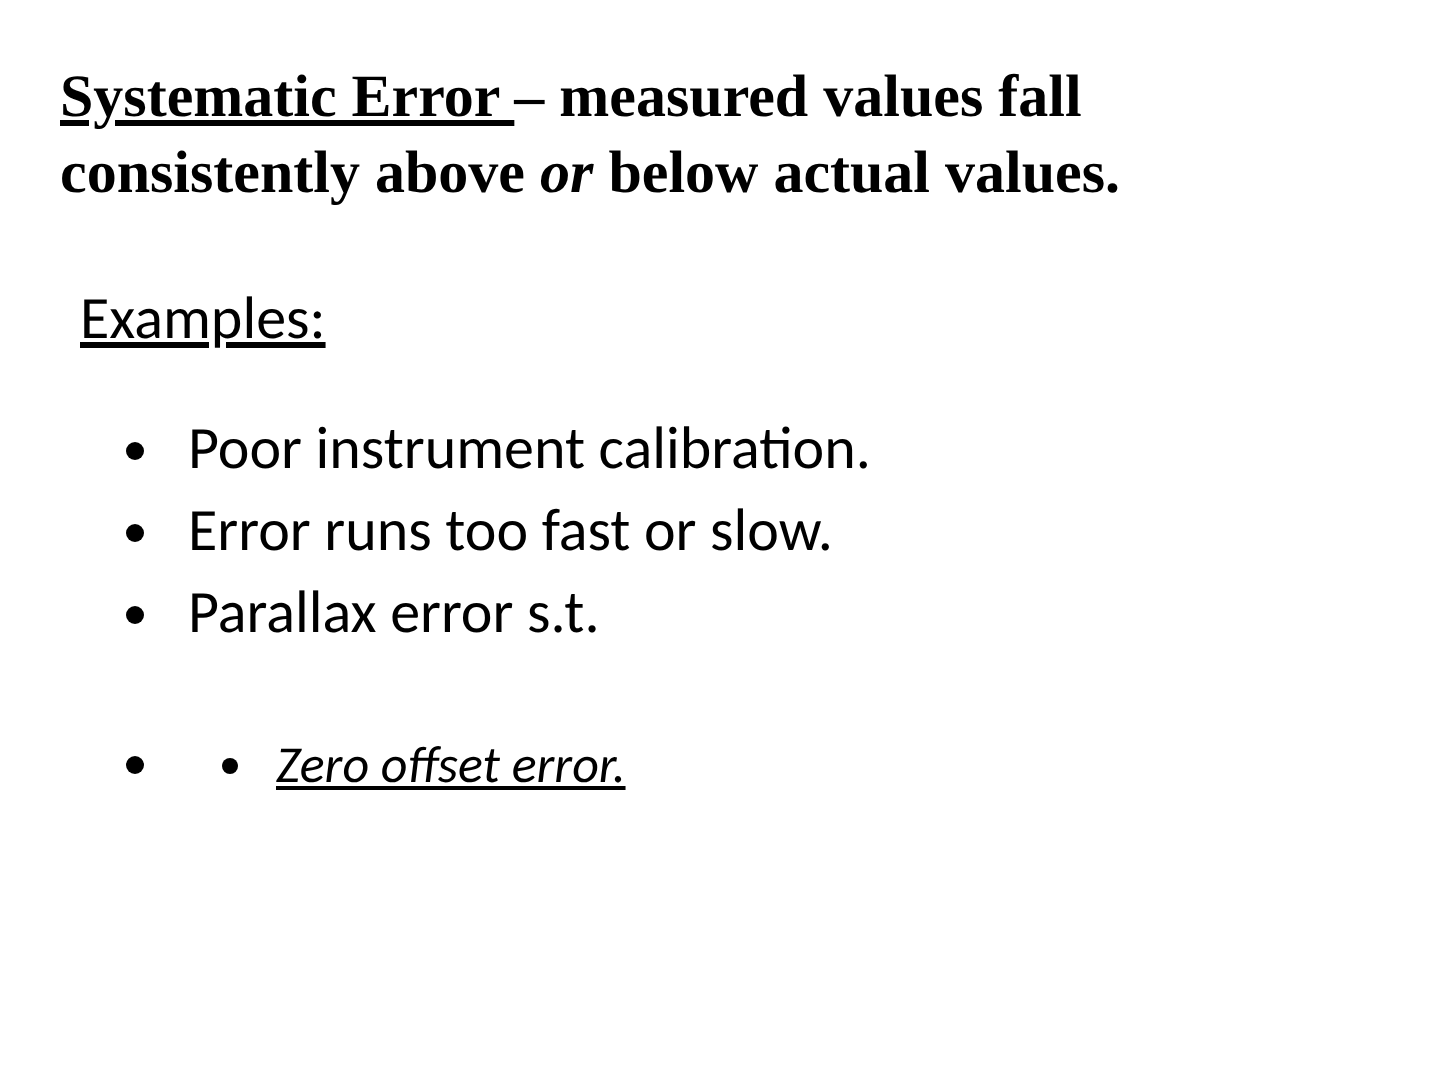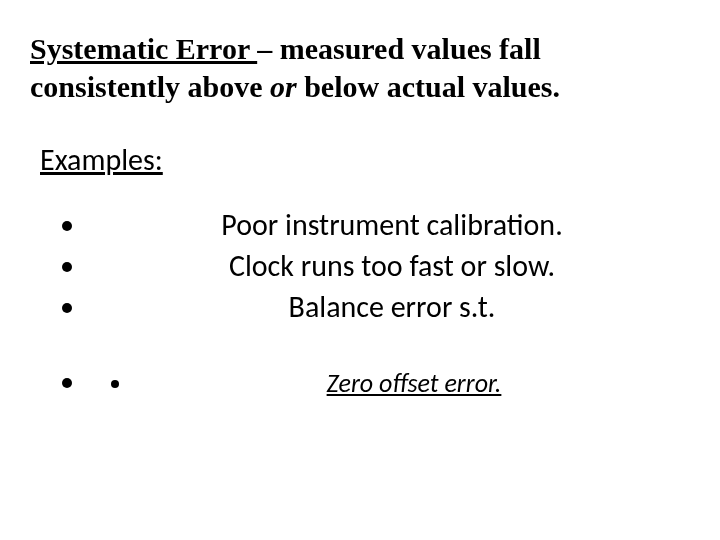--- a/index.html
+++ b/index.html
@@ -40,21 +40,20 @@
     font-family: Calibri, Arial, sans-serif;
     font-size: 30px;
     line-height: 1.3;
     list-style: disc;
     margin: 0;
     padding-left: 58px;
   }
   ul.level1 > li {
     margin: 2px 0;
     padding-left: 6px;
-    text-align: center;
   }
   ul.level2 {
     font-family: Calibri, Arial, sans-serif;
     font-size: 26px;
     list-style: disc;
     margin: 6px 0 0 0;
     padding-left: 40px;
     font-style: italic;
     text-decoration: underline;
   }
@@ -69,22 +68,22 @@
 <div class="slide">
 
   <div class="title">
     <span class="term">Systematic Error </span><span>– measured values fall consistently above </span><span class="or-word">or</span><span> below actual values.</span>
   </div>
 
   <div class="examples-label">Examples:</div>
 
   <ul class="level1">
     <li>Poor instrument calibration.</li>
-    <li>Clock runs too fast or slow.</li>
-    <li>Balance error s.t.</li>
+    <li>Error runs too fast or slow.</li>
+    <li>Parallax error s.t.</li>
     <li>
       <ul class="level2">
         <li>Zero offset error.</li>
       </ul>
     </li>
   </ul>
 
 </div>
 
 </body></html>

